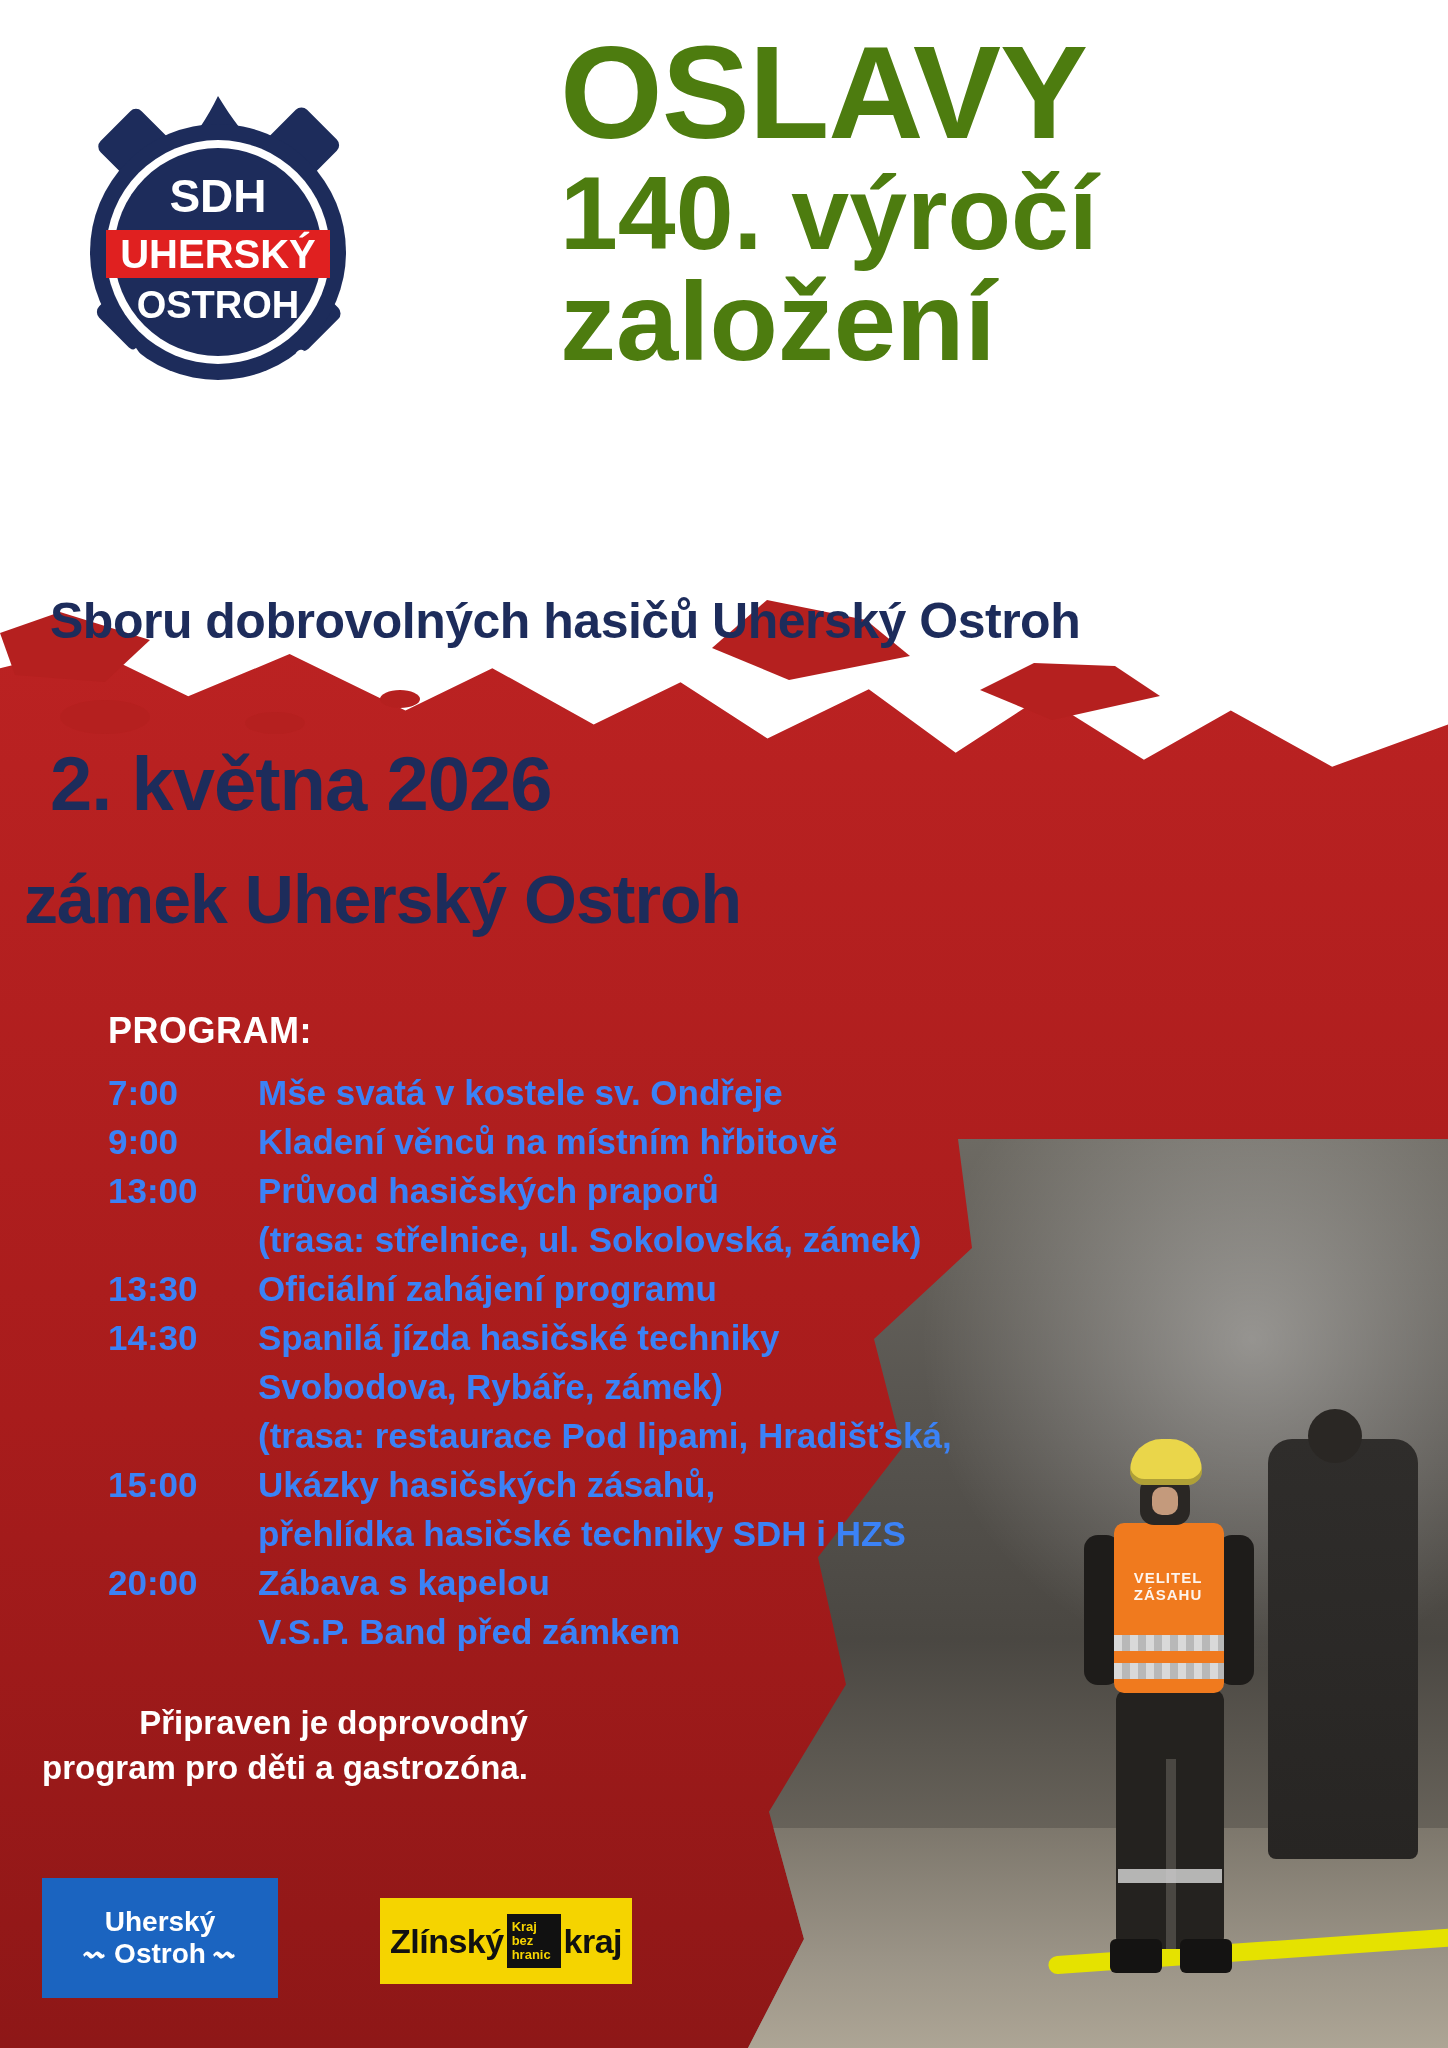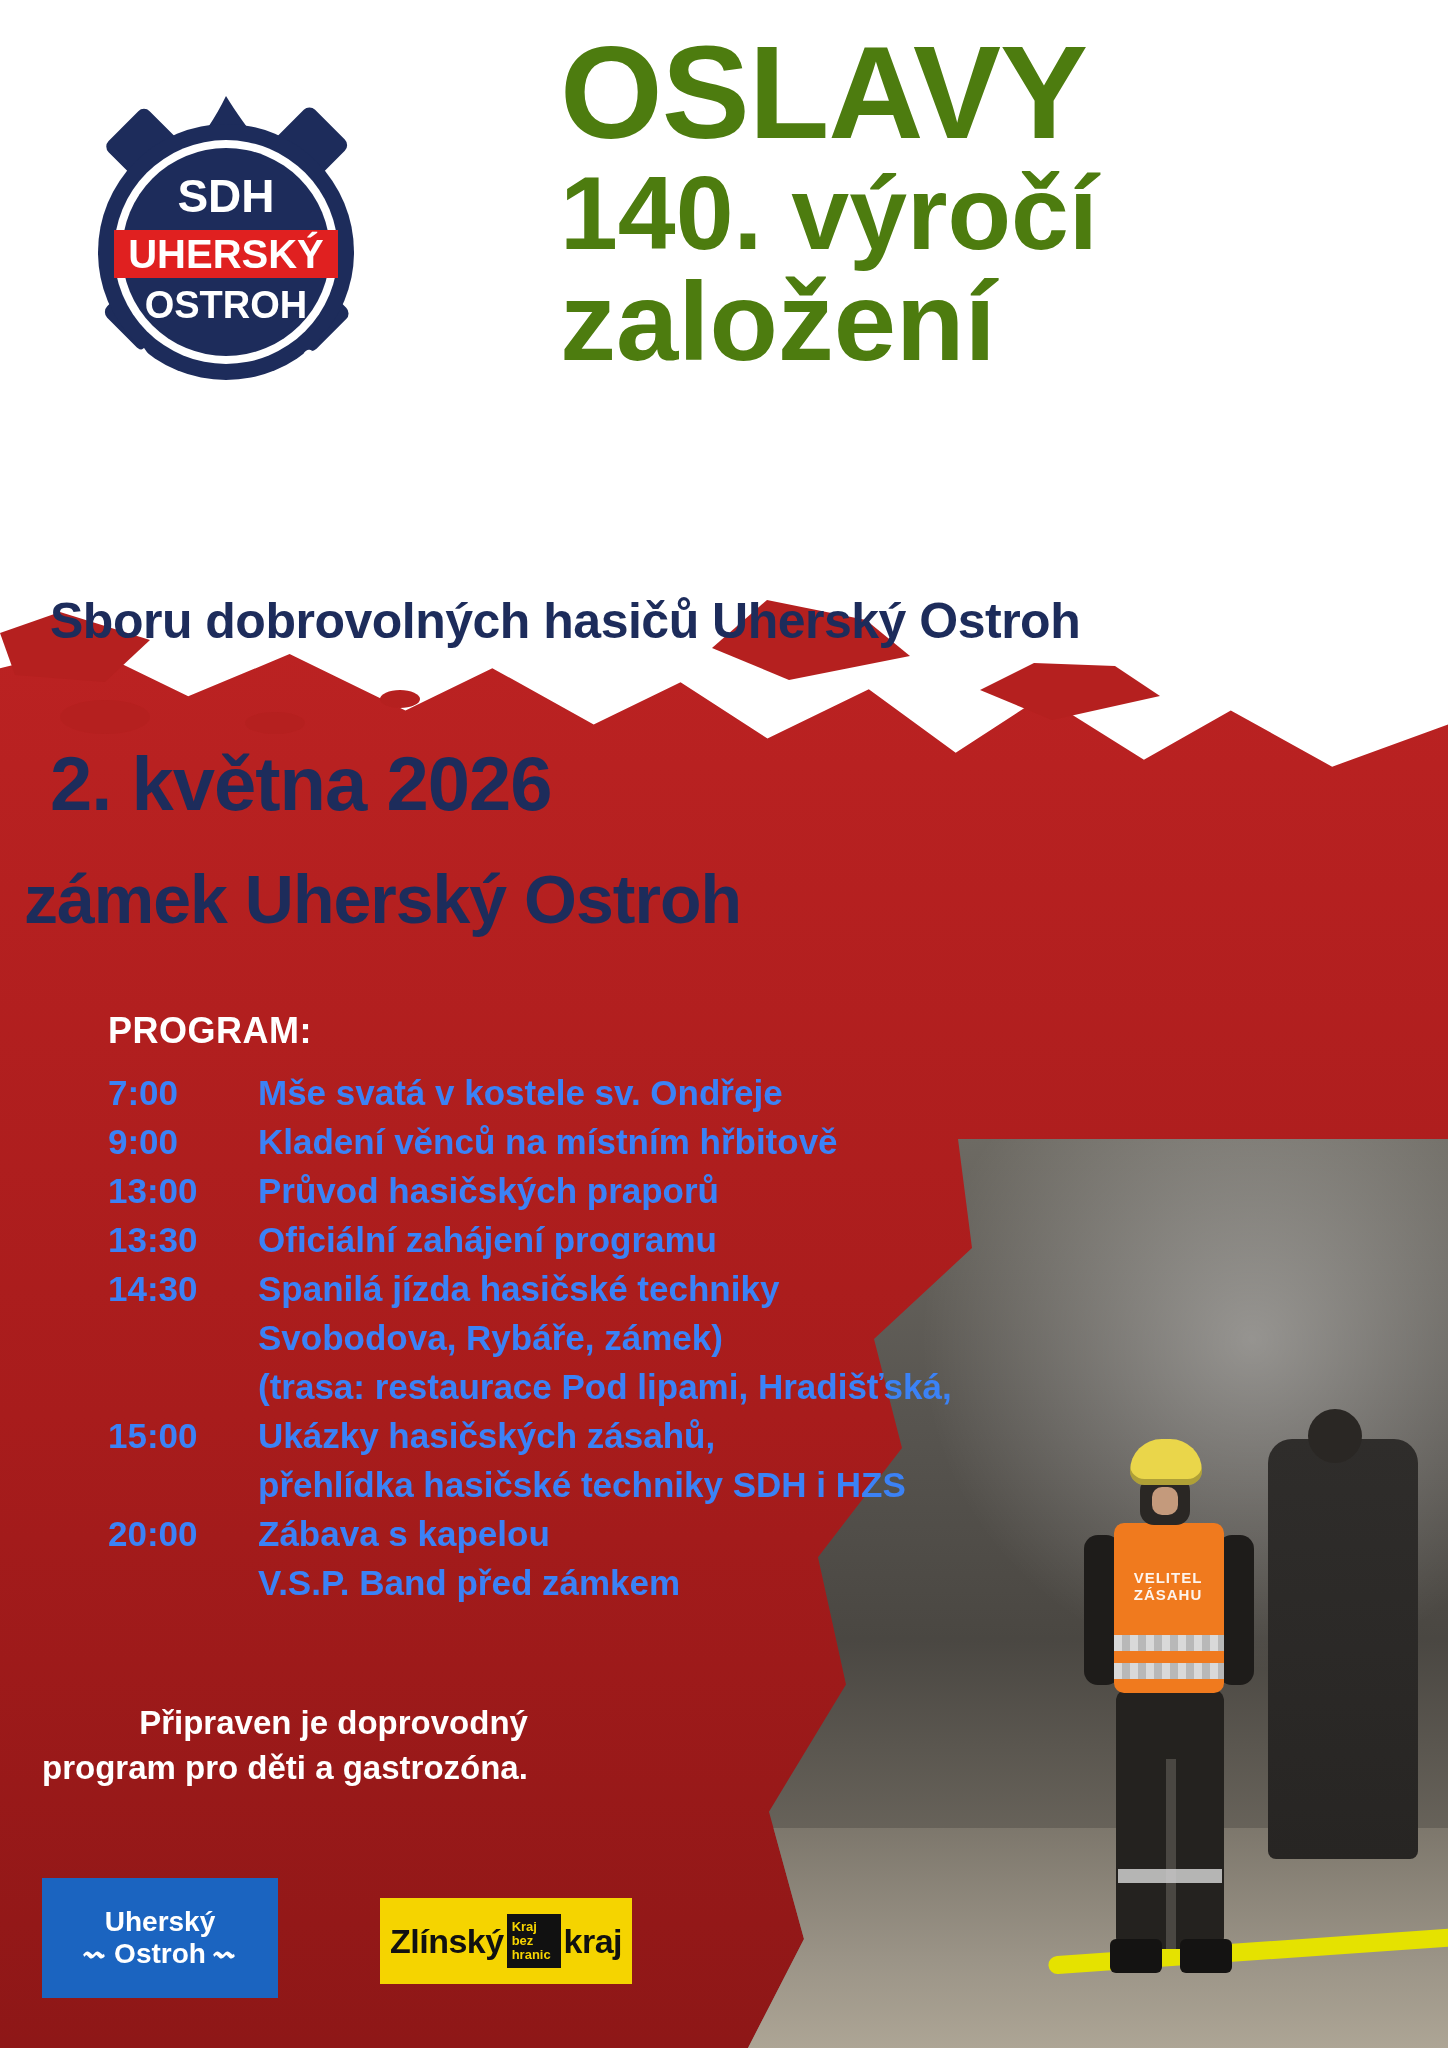--- a/index.html
+++ b/index.html
@@ -117,21 +117,21 @@
   .person2-head { position: absolute; left: 560px; top: 270px; width: 54px; height: 54px; background:#2a2724; border-radius: 50%; }
 
   .hose {
     position: absolute; left: 300px; bottom: 88px; width: 420px; height: 18px;
     background: #e5e200; border-radius: 9px; transform: rotate(-4deg);
   }
 
   
   .logo {
     position: absolute;
-    left: 46px;
+    left: 38px;
     top: 60px;
     width: 360px;
     height: 360px;
   }
   .logo svg { width: 100%; height: 100%; display: block; }
 
   
   .headline {
     position: absolute;
     left: 560px;
@@ -364,20 +364,24 @@
 
     <div class="prog-row">
       <div class="prog-time">9:00</div>
       <div class="prog-desc">Kladení věnců na místním hřbitově</div>
     </div>
 
     <div class="prog-row">
       <div class="prog-time">13:00</div>
       <div class="prog-desc">Průvod hasičských praporů</div>
     </div>
+    <div class="prog-row prog-cont">
+      <div class="prog-time"></div>
+      <div class="prog-desc">(trasa: střelnice, ul. Sokolovská, zámek)</div>
+    </div>
 
     <div class="prog-row">
       <div class="prog-time">13:30</div>
       <div class="prog-desc">Oficiální zahájení programu</div>
     </div>
 
     <div class="prog-row">
       <div class="prog-time">14:30</div>
       <div class="prog-desc">Spanilá jízda hasičské techniky</div>
     </div>

